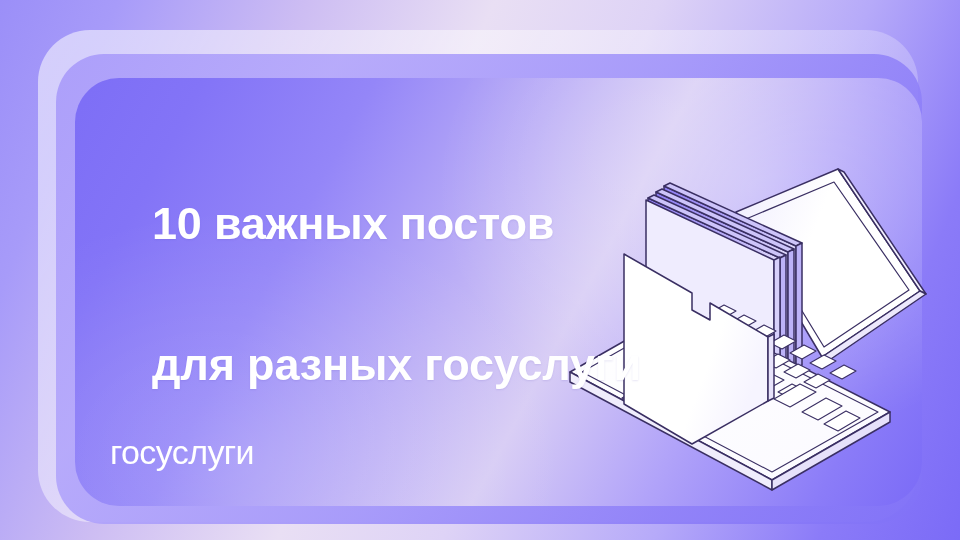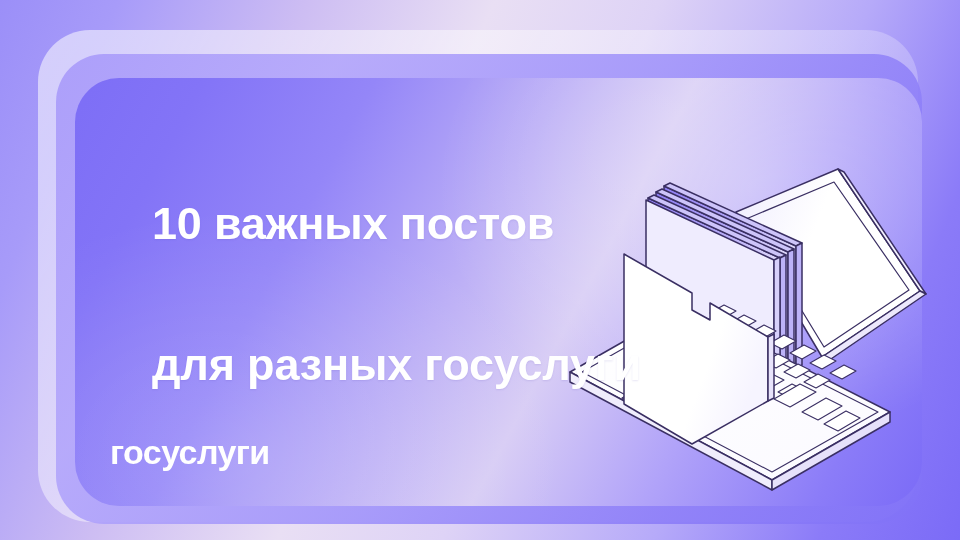--- a/index.html
+++ b/index.html
@@ -107,21 +107,21 @@
   }
   #headline .ln { display:block; }
 
   
   #logo {
     position:absolute;
     left:110px; top:432px;
     z-index:6;
     color:#ffffff;
     font-size:34px;
-    font-weight:700;
+    font-weight:400;
     letter-spacing:-0.6px;
     line-height:40px;
   }
 
   
   #illustration {
     position:absolute;
     left:560px; top:150px;
     width:400px; height:330px;
     z-index:5;

